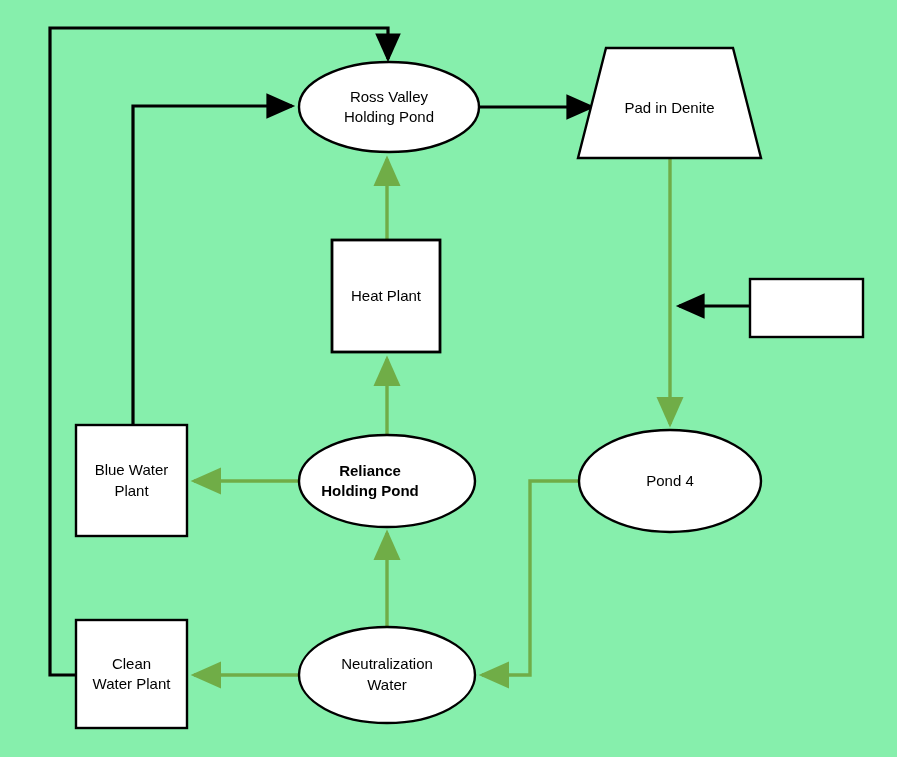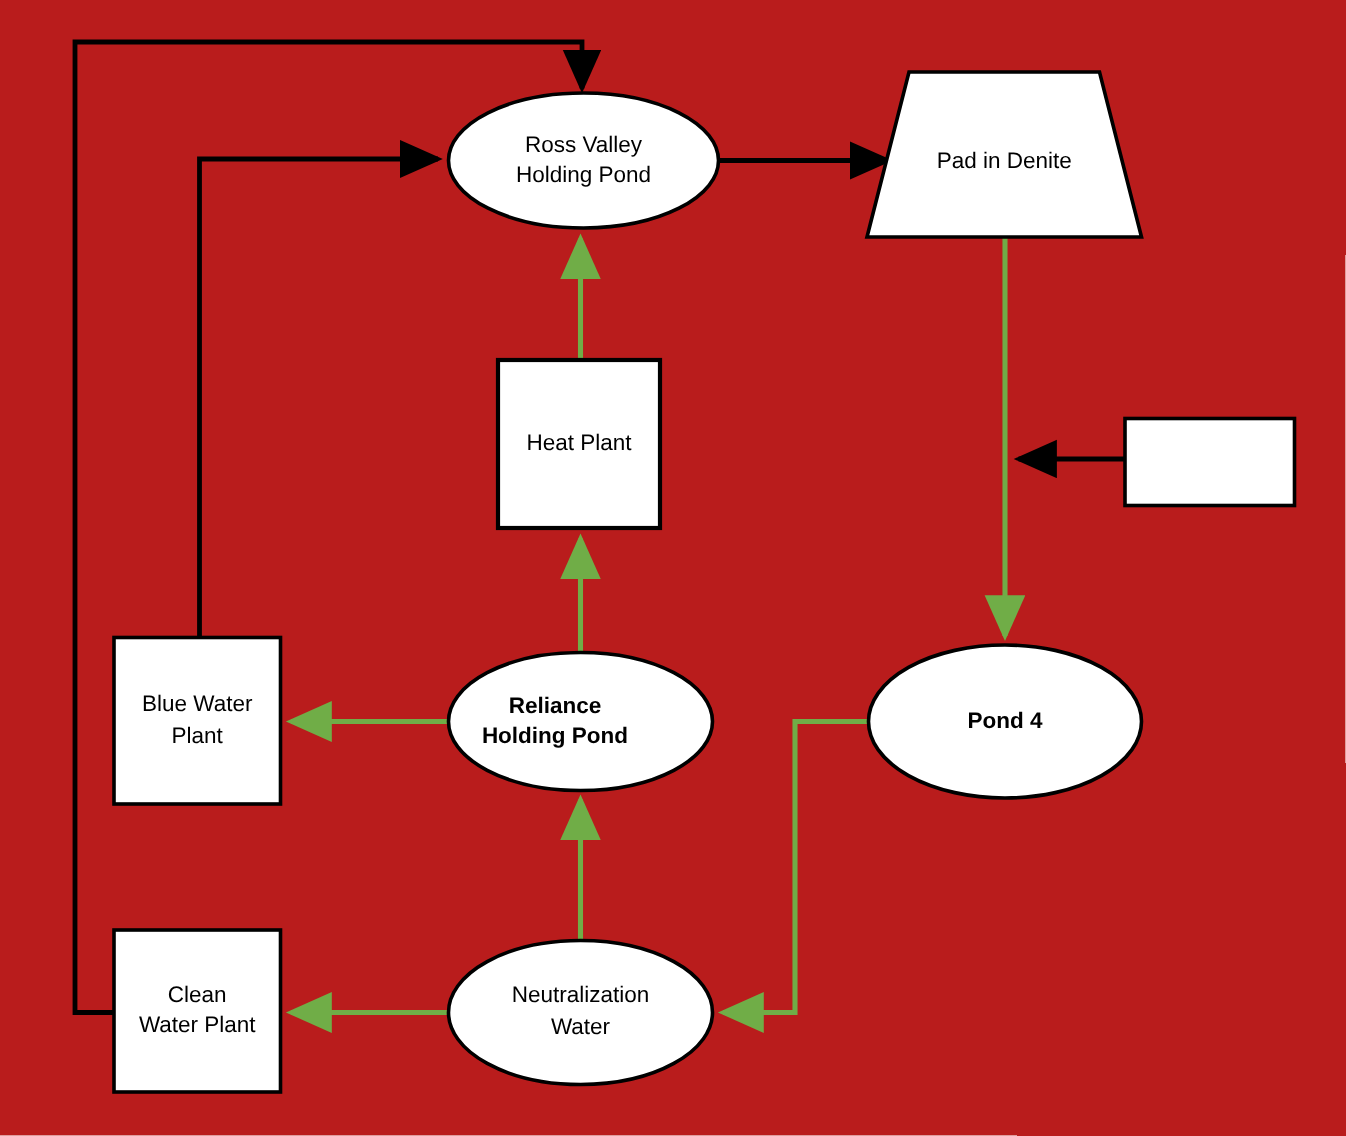--- a/index.html
+++ b/index.html
@@ -8,21 +8,21 @@
     padding: 0;
     background: #ffffff;
   }
   body {
     font-family: "Liberation Sans", sans-serif;
   }
   #diagram-root {
     position: relative;
     width: 897px;
     height: 757px;
-    background: #b91c1c;
+    background: #86efac;
     overflow: hidden;
   }
   #flow-svg {
     position: absolute;
     left: 0;
     top: 0;
     width: 897px;
     height: 757px;
   }
   .node-label {
@@ -111,21 +111,21 @@
 
   <div class="node-label" style="left:578px; top:58px; width:183px; height:100px;">Pad in Denite</div>
 
 
   <div class="node-label" style="left:76px; top:425px; width:111px; height:111px;">Blue Water
 Plant</div>
 
   <div class="node-label" style="left:282px; top:435px; width:176px; height:92px;font-weight:bold;">Reliance
 Holding Pond</div>
 
-  <div class="node-label" style="left:579px; top:430px; width:182px; height:102px;font-weight:bold;">Pond 4</div>
+  <div class="node-label" style="left:579px; top:430px; width:182px; height:102px;">Pond 4</div>
 
   <div class="node-label" style="left:76px; top:620px; width:111px; height:108px;">Clean
 Water Plant</div>
 
   <div class="node-label" style="left:299px; top:627px; width:176px; height:95px;">Neutralization
 Water</div>
 
 </div>
 
 </body></html>

